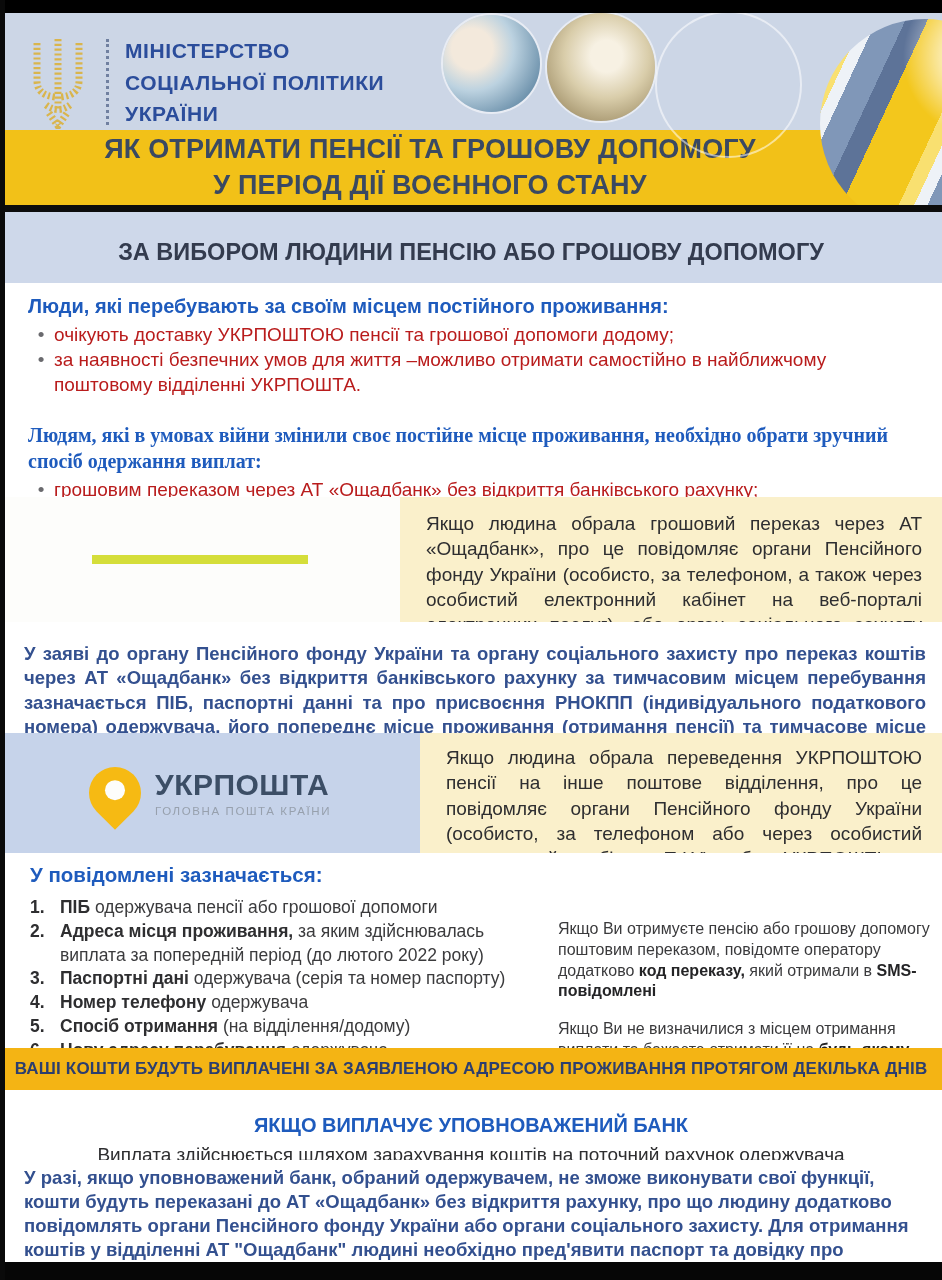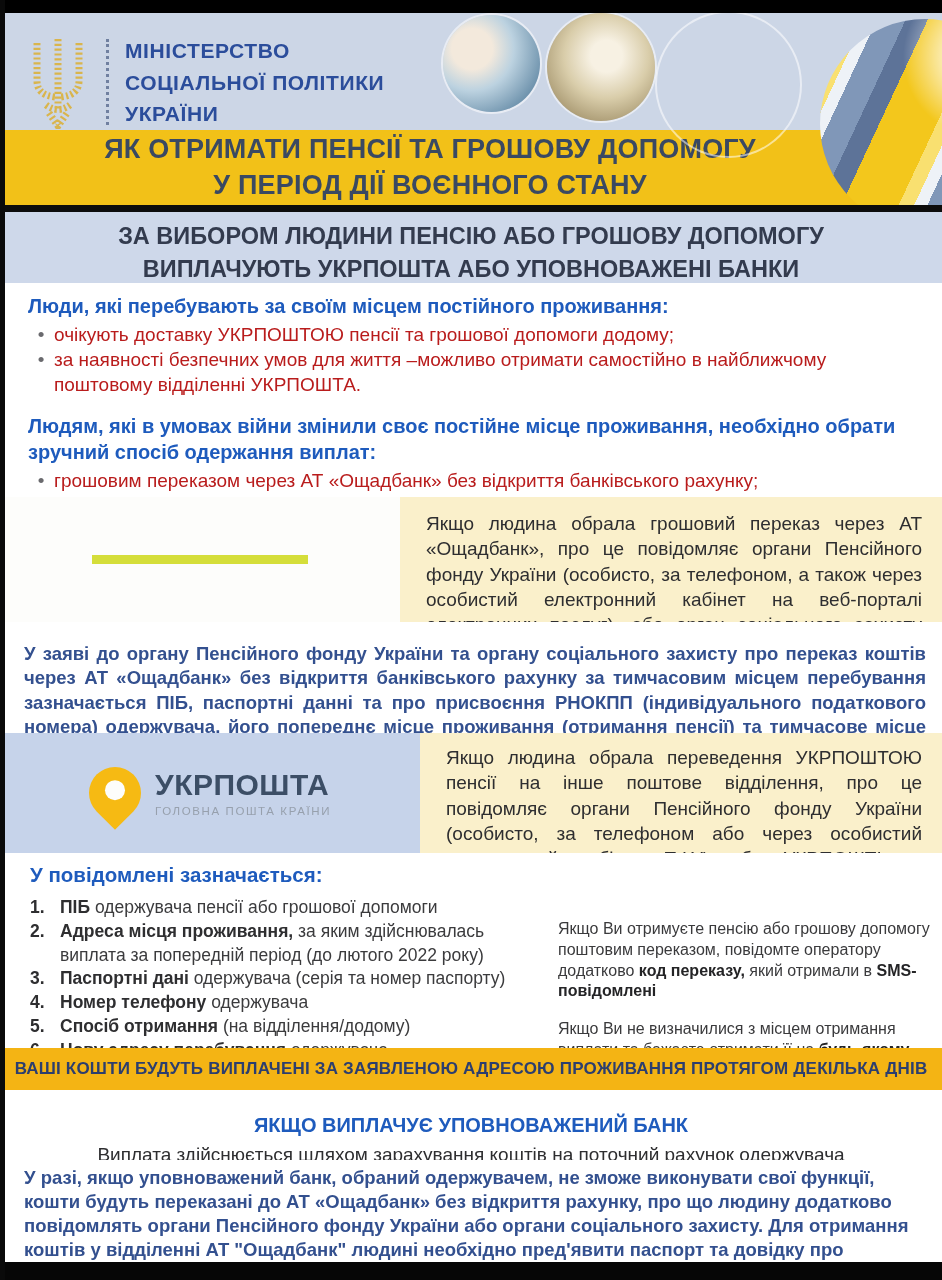--- a/index.html
+++ b/index.html
@@ -49,21 +49,21 @@
   
   #subtitle-banner { top:212px; height:81px; background:#ced8ea; display:flex; align-items:center; justify-content:center; }
   .subtitle-text { text-align:center; color:#333b4e; font-weight:700; font-size:23.5px; line-height:1.4; }
 
   
   #choices { top:283px; height:214px; padding:10px 26px 0 28px; background:#fff; }
   .sec-heading { color:#1e5bbd; font-weight:700; font-size:20px; line-height:1.3; margin-bottom:3px; }
   .bullet { display:flex; color:#b91c1c; font-size:19px; line-height:1.32; }
   .bullet::before { content:"\2022"; color:#6a6a6e; width:26px; flex:0 0 26px; text-align:center; }
   .bullet span { display:block; flex:1; }
-  .group2 { margin-top:16px; }
+  .group2 { margin-top:25px;font-family:Liberation Serif, serif; }
 
   
   #oschad-row { top:497px; height:125px; display:flex; }
   .oschad-left { width:400px; height:125px; background:#fdfdfb; display:flex; align-items:center; justify-content:center; }
   .oschad-logo { width:216px; }
   .oschad-logo .plate { background:#15503f; color:#eef4ee; text-align:center;
     font-family:"Liberation Serif", serif; font-weight:700; font-size:29px; letter-spacing:1.5px;
     height:56px; line-height:56px; }
   .oschad-logo .stripe { height:9px; background:#d5de3a; }
   .cream-cell { flex:1; background:#faf0cb; padding:14px 20px 0 26px; color:#2e2e30;
@@ -152,21 +152,20 @@
     <div class="photo photo-2"></div>
     <div class="photo photo-3"></div>
     <div class="flag-circle"></div>
   </div>
 
   <div class="band" id="black-sep"></div>
 
   <div class="band" id="subtitle-banner">
     <div class="subtitle-text">
       <div>ЗА ВИБОРОМ ЛЮДИНИ ПЕНСІЮ АБО ГРОШОВУ ДОПОМОГУ</div>
-      <div>ВИПЛАЧУЮТЬ УКРПОШТА АБО УПОВНОВАЖЕНІ БАНКИ</div>
     </div>
   </div>
 
   <div class="band" id="choices">
     <div class="sec-heading">Люди, які перебувають за своїм місцем постійного проживання:</div>
     <div class="bullet">
         <span>очікують доставку УКРПОШТОЮ пенсії та грошової допомоги додому;</span>
       </div>
     <div class="bullet">
         <span>за наявності безпечних умов для життя –можливо отримати самостійно в найближчому поштовому відділенні УКРПОШТА.</span>

